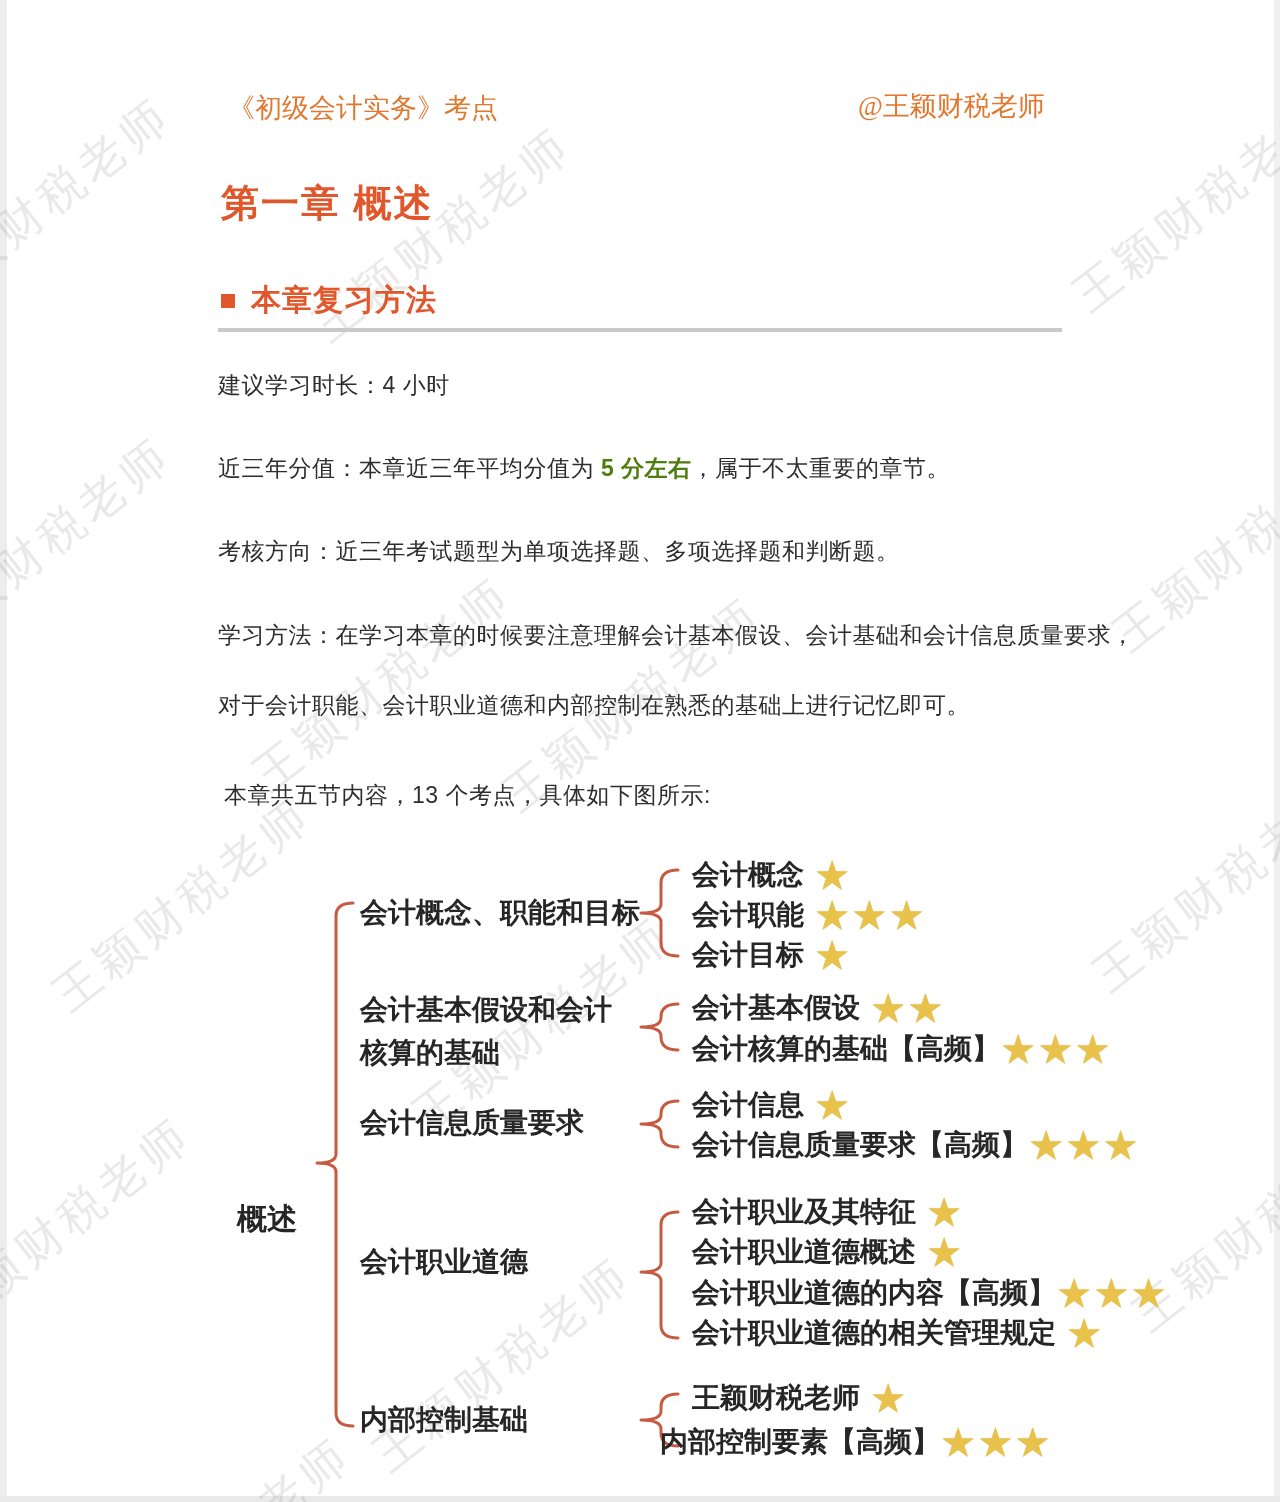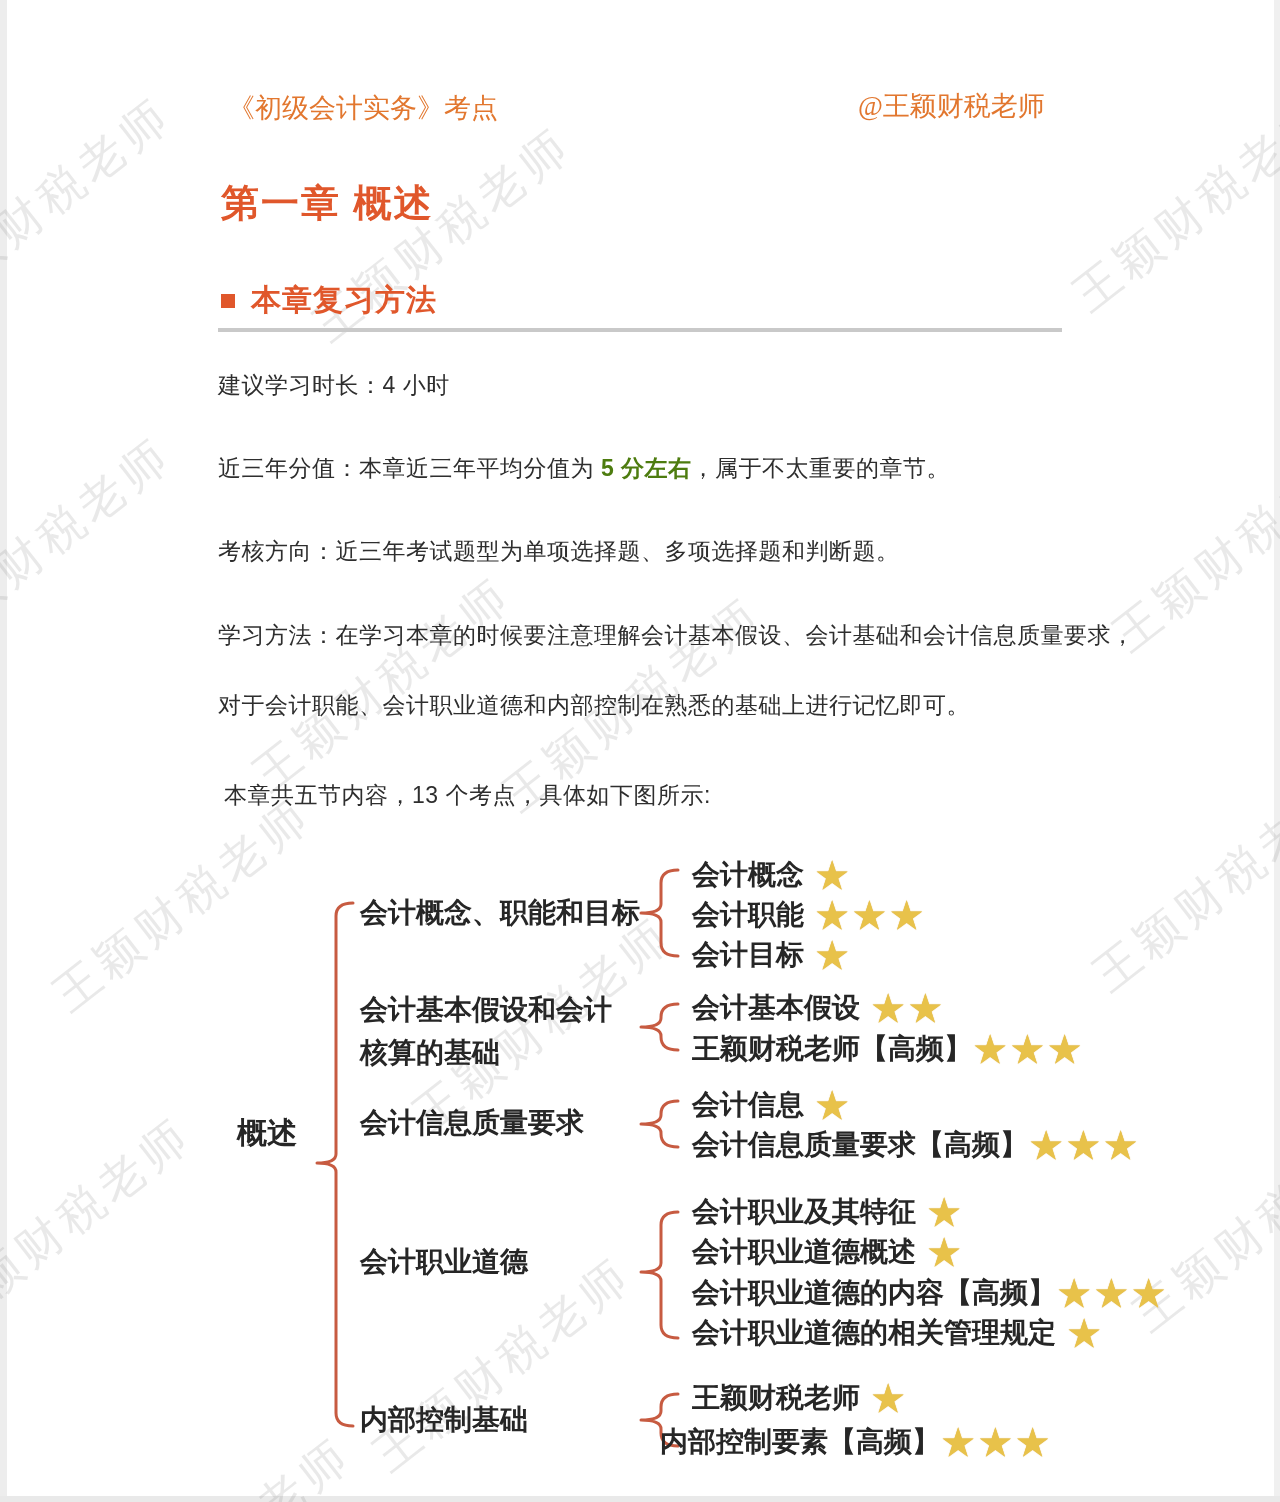--- a/index.html
+++ b/index.html
@@ -84,29 +84,29 @@
 
 <svg class="conn" width="1280" height="1502" id="mm-svg">
     <path d="M 353 903 Q 336 903 336 916 L 336 1154 Q 336 1163 317 1163 Q 336 1163 336 1172 L 336 1413 Q 336 1426 353 1426"></path>
     <path d="M 678 870 Q 661 870 661 883 L 661 904 Q 661 913 641 913 Q 661 913 661 922 L 661 943 Q 661 956 678 956"></path>
     <path d="M 678 1004 Q 661 1004 661 1017 L 661 1018 Q 661 1027 641 1027 Q 661 1027 661 1036 L 661 1037 Q 661 1050 678 1050"></path>
     <path d="M 678 1101 Q 661 1101 661 1114 L 661 1115 Q 661 1124 641 1124 Q 661 1124 661 1133 L 661 1134 Q 661 1147 678 1147"></path>
     <path d="M 678 1212 Q 661 1212 661 1225 L 661 1263 Q 661 1272 641 1272 Q 661 1272 661 1281 L 661 1325 Q 661 1338 678 1338"></path>
     <path d="M 678 1394 Q 661 1394 661 1407 L 661 1411 Q 661 1420 641 1420 Q 661 1420 661 1429 L 661 1433 Q 661 1446 678 1446"></path>
   </svg>
 <div id="mindmap">
-    <div class="abs mm mm-root" style="left: 237px; top: 1112px;">概述</div>
+    <div class="abs mm mm-root" style="left: 237px; top: 1198px;">概述</div>
     <div class="abs mm " style="left: 360px; top: 892px;">会计概念、职能和目标</div>
     <div class="abs mm " style="left: 692px; top: 854px;"><span>会计概念</span><span class="leaf-stars" style="margin-left: 12px;">★</span></div>
     <div class="abs mm " style="left: 692px; top: 894px;"><span>会计职能</span><span class="leaf-stars" style="margin-left: 12px;">★★★</span></div>
     <div class="abs mm " style="left: 692px; top: 934px;"><span>会计目标</span><span class="leaf-stars" style="margin-left: 12px;">★</span></div>
     <div class="abs mm " style="left: 360px; top: 989px;">会计基本假设和会计</div>
     <div class="abs mm " style="left: 360px; top: 1032px;">核算的基础</div>
     <div class="abs mm " style="left: 692px; top: 987px;"><span>会计基本假设</span><span class="leaf-stars" style="margin-left: 12px;">★★</span></div>
-    <div class="abs mm " style="left: 692px; top: 1028px;"><span>王颖财税老师【高频】</span><span class="leaf-stars" style="margin-left: 2px;">★★★</span></div>
+    <div class="abs mm " style="left: 692px; top: 1028px;"><span>会计核算的基础【高频】</span><span class="leaf-stars" style="margin-left: 2px;">★★★</span></div>
     <div class="abs mm " style="left: 360px; top: 1102px;">会计信息质量要求</div>
     <div class="abs mm " style="left: 692px; top: 1084px;"><span>会计信息</span><span class="leaf-stars" style="margin-left: 12px;">★</span></div>
     <div class="abs mm " style="left: 692px; top: 1124px;"><span>会计信息质量要求【高频】</span><span class="leaf-stars" style="margin-left: 2px;">★★★</span></div>
     <div class="abs mm " style="left: 360px; top: 1241px;">会计职业道德</div>
     <div class="abs mm " style="left: 692px; top: 1191px;"><span>会计职业及其特征</span><span class="leaf-stars" style="margin-left: 12px;">★</span></div>
     <div class="abs mm " style="left: 692px; top: 1231px;"><span>会计职业道德概述</span><span class="leaf-stars" style="margin-left: 12px;">★</span></div>
     <div class="abs mm " style="left: 692px; top: 1272px;"><span>会计职业道德的内容【高频】</span><span class="leaf-stars" style="margin-left: 2px;">★★★</span></div>
     <div class="abs mm " style="left: 692px; top: 1312px;"><span>会计职业道德的相关管理规定</span><span class="leaf-stars" style="margin-left: 12px;">★</span></div>
     <div class="abs mm " style="left: 360px; top: 1399px;">内部控制基础</div>
     <div class="abs mm " style="left: 692px; top: 1377px;"><span>王颖财税老师</span><span class="leaf-stars" style="margin-left: 12px;">★</span></div>

